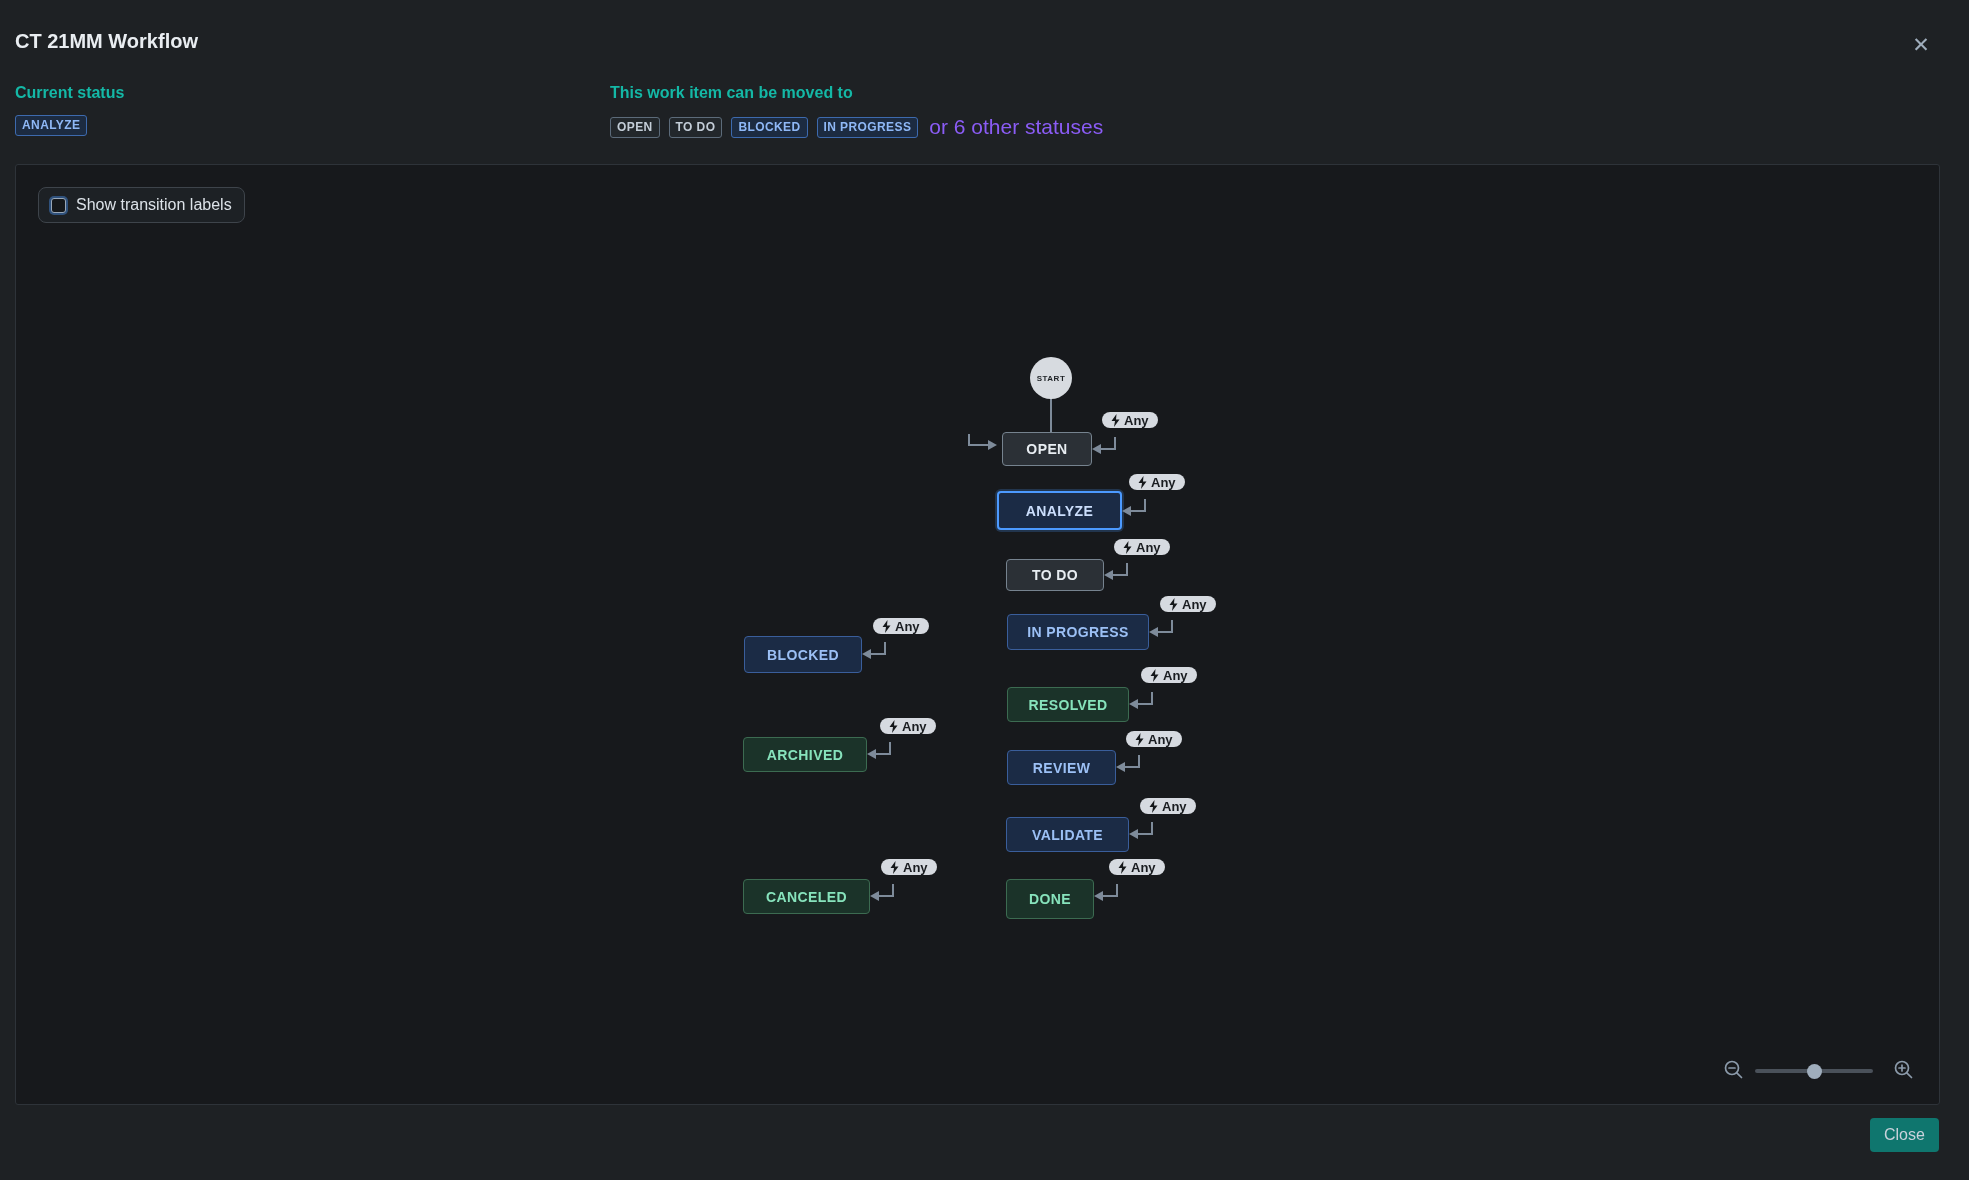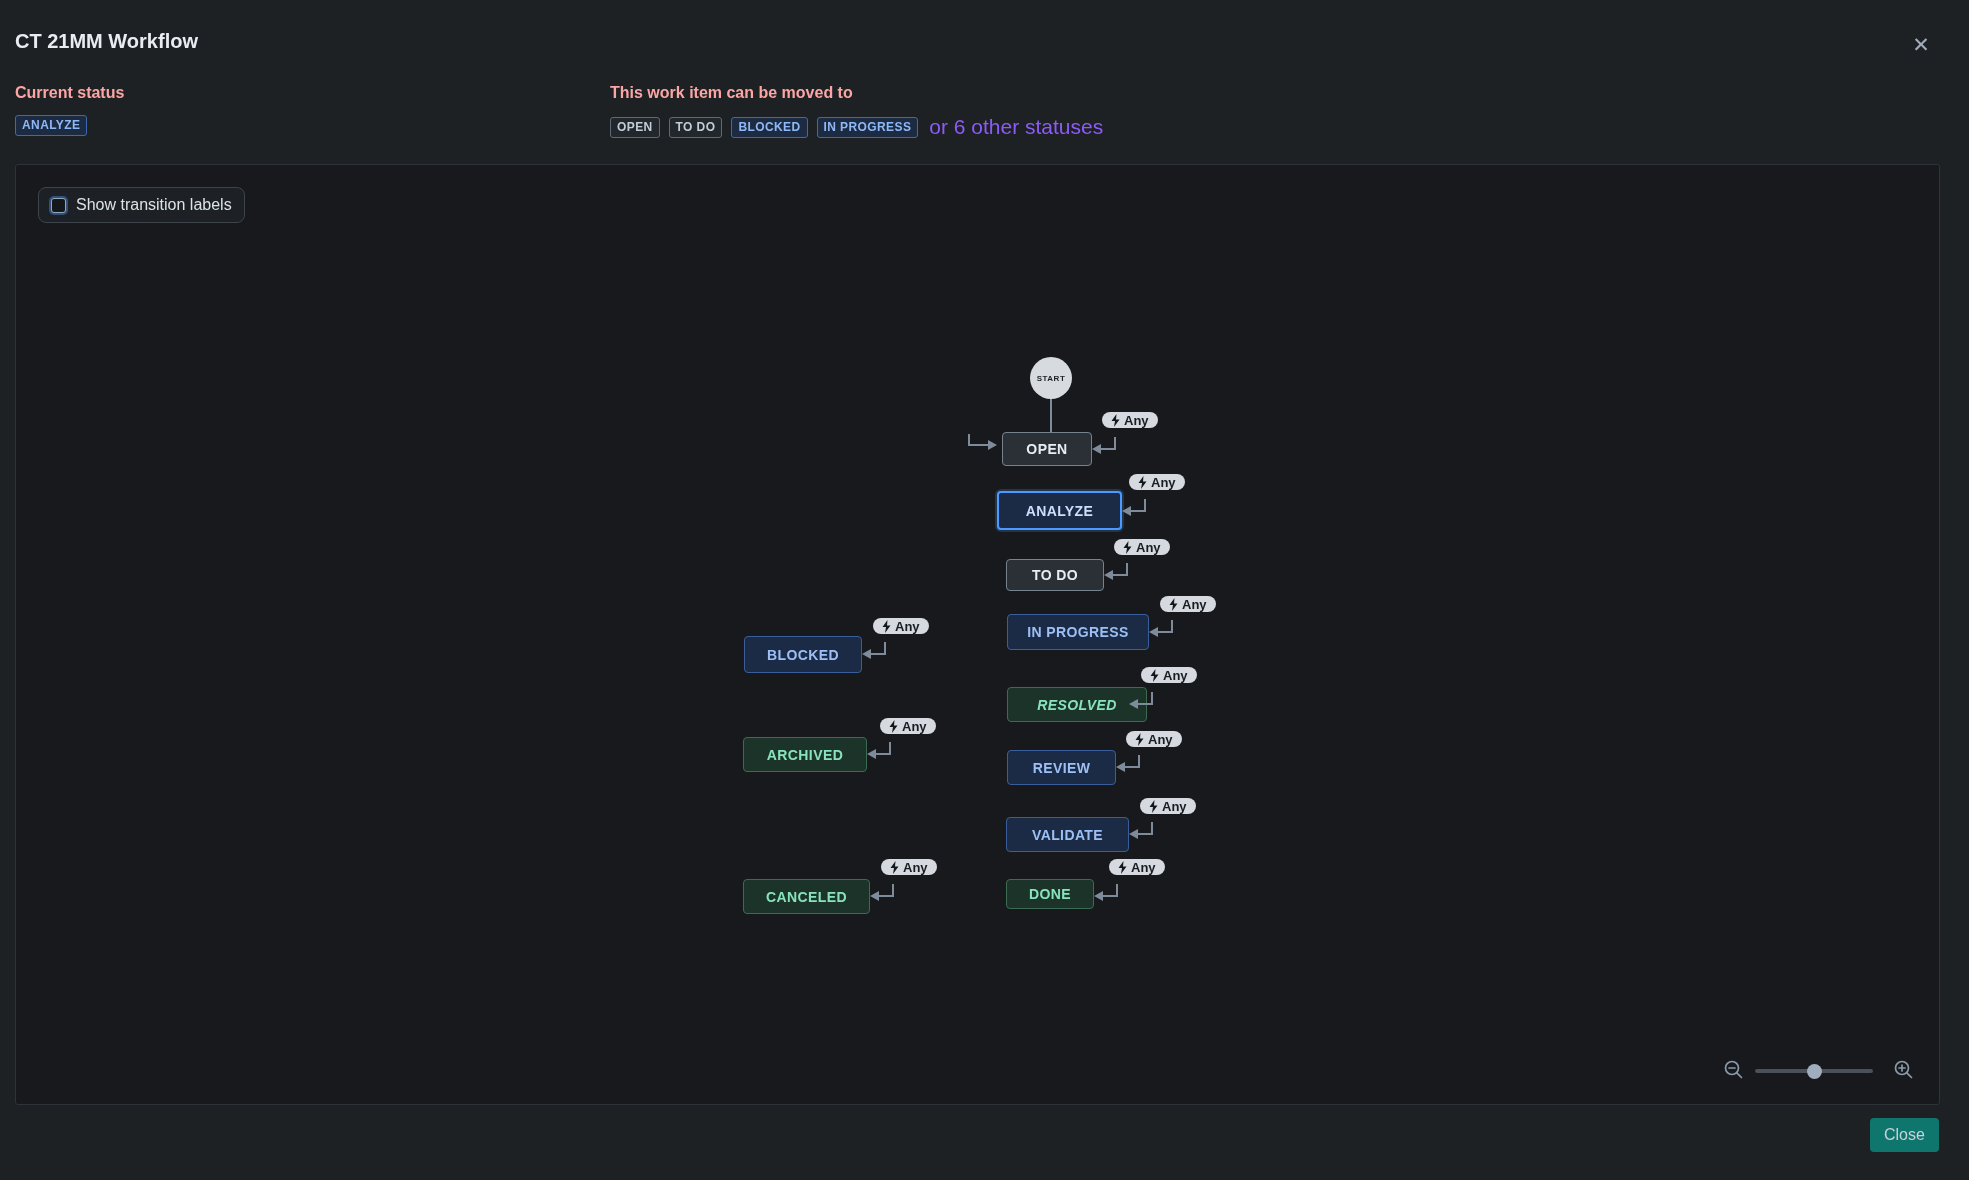--- a/index.html
+++ b/index.html
@@ -10,21 +10,21 @@
     font-family: "Liberation Sans", sans-serif;
     color: #DEE4EA;
     overflow: hidden;
   }
 
   
   .modal-title { position:absolute; left:15px; top:30px; font-size:20px; font-weight:700; color:#E9EDF1; }
   .close-x { position:absolute; left:1904px; top:28px; width:34px; height:34px; border:none; background:transparent;
              color:#9FADBC; font-size:21px; line-height:34px; text-align:center; cursor:pointer; border-radius:4px; }
 
-  .section-label { position:absolute; top:84px; font-size:16px; font-weight:700; color:#fca5a5; }
+  .section-label { position:absolute; top:84px; font-size:16px; font-weight:700; color:#14b8a6; }
   .lbl-current { left:15px; }
   .lbl-moved   { left:610px; }
 
   .badges-row { position:absolute; top:115px; display:flex; align-items:center; gap:9px; }
   .row-current { left:15px; }
   .row-moved   { left:610px; }
 
   .lozenge { display:inline-block; font-size:12px; font-weight:700; letter-spacing:.4px; line-height:1.25;
              padding:2px 6px; border-radius:3px; white-space:nowrap; }
   .lozenge.gray { background:#22272B; border:1px solid #5C6B7A; color:#C3CDD7; }
@@ -53,26 +53,26 @@
   .node.gray  { background:#2B3036; border:1px solid #76838F; color:#E8EDF2; }
   .node.blue  { background:#1B2B45; border:1px solid #3A5E9B; color:#9CC0F5; }
   .node.green { background:#1B3329; border:1px solid #3C6B51; color:#87E3BC; }
   .node.selected { border:2px solid #4C9AFF; color:#CBDEFC; box-shadow:0 0 0 2px rgba(76,154,255,.22); }
 
   .n-open       { left:986px;  top:267px; width:90px;  height:34px; }
   .n-analyze    { left:981px;  top:326px; width:125px; height:39px; }
   .n-todo       { left:990px;  top:394px; width:98px;  height:32px; }
   .n-inprogress { left:991px;  top:449px; width:142px; height:36px; }
   .n-blocked    { left:728px;  top:471px; width:118px; height:37px; }
-  .n-resolved   { left:991px;  top:522px; width:140px; height:35px;font-style:italic; }
+  .n-resolved   { left:991px;  top:522px; width:122px; height:35px; }
   .n-archived   { left:727px;  top:572px; width:124px; height:35px; }
   .n-review     { left:991px;  top:585px; width:109px; height:35px; }
   .n-validate   { left:990px;  top:652px; width:123px; height:35px; }
   .n-canceled   { left:727px;  top:714px; width:127px; height:35px; }
-  .n-done       { left:990px;  top:714px; width:88px;  height:30px; }
+  .n-done       { left:990px;  top:714px; width:88px;  height:40px; }
 
   .pill { position:absolute; height:16px; display:inline-flex; align-items:center; gap:4px; padding:0 9px;
           background:#D6DAE0; border-radius:12px; color:#191C20; font-size:13px; font-weight:700; z-index:3; }
   .p-open       { left:1086px; top:247px; }
   .p-analyze    { left:1113px; top:309px; }
   .p-todo       { left:1098px; top:374px; }
   .p-inprogress { left:1144px; top:431px; }
   .p-blocked    { left:857px;  top:453px; }
   .p-resolved   { left:1125px; top:502px; }
   .p-archived   { left:864px;  top:553px; }

